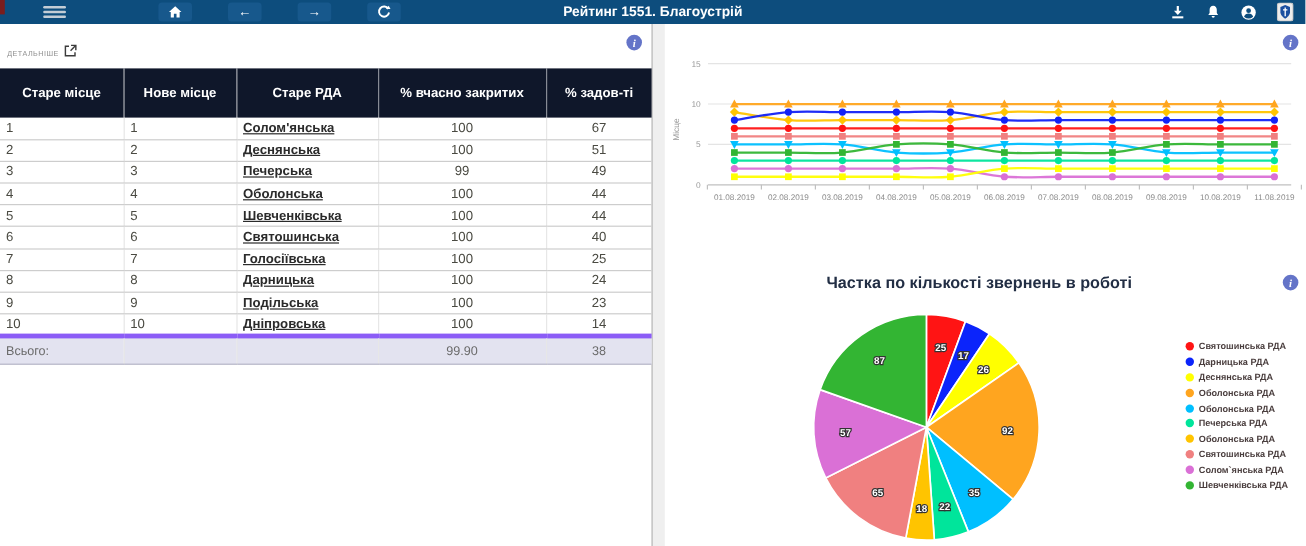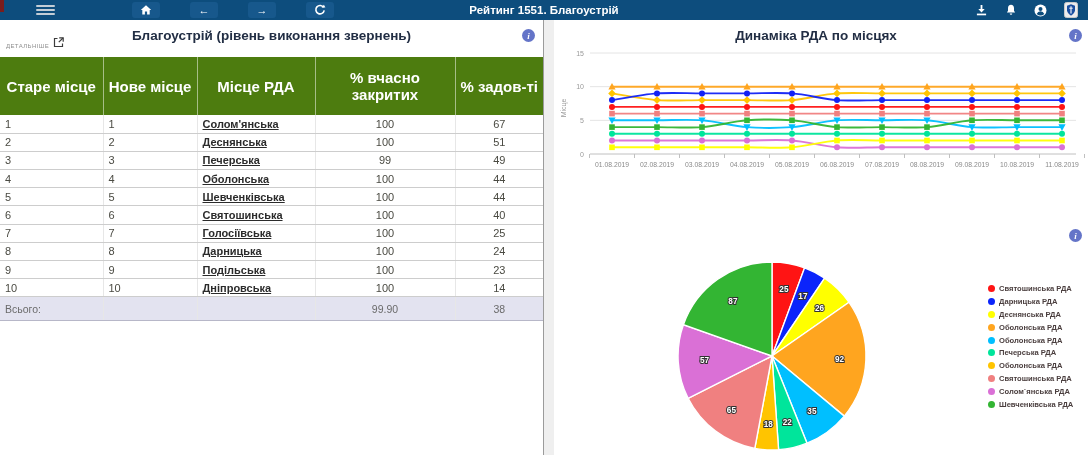--- a/index.html
+++ b/index.html
@@ -21,30 +21,30 @@
   .left-panel{position:absolute;left:0;top:20px;width:544px;height:435px;background:#fff;
               border-right:1px solid #9b9b9b;box-sizing:border-box;}
   .details{position:absolute;left:6px;top:16px;display:flex;align-items:flex-end;gap:3px;cursor:pointer;}
   .details-label{font-size:6px;color:#8f8f8f;letter-spacing:.4px;}
   .panel-title{position:absolute;left:0;right:0;top:8px;text-align:center;font-size:13.5px;font-weight:bold;color:#222e44;}
   .info-icon{width:13px;height:13px;border-radius:50%;background:#6474c8;color:#fff;
              font-family:"Liberation Serif",serif;font-style:italic;font-weight:bold;font-size:9px;
              display:flex;align-items:center;justify-content:center;cursor:pointer;}
   .info-tl{position:absolute;right:8px;top:9px;}
   table.ranking{position:absolute;left:0;top:37px;width:543px;border-collapse:collapse;table-layout:fixed;}
-  table.ranking th{background:#4d7c0f;color:#fff;font-size:15px;font-weight:bold;height:29px;
-                   border-right:1px solid rgba(255,255,255,.5);padding:12px 3px;}
+  table.ranking th{background:#0f172a;color:#fff;font-size:11px;font-weight:bold;height:29px;
+                   border-right:1px solid rgba(255,255,255,.5);padding:6px 3px;}
   table.ranking th:last-child{border-right:none;}
   table.ranking td{font-size:11px;color:#4a4a42;height:18.2px;border-bottom:1px solid #cdcdcd;
                    border-right:1px solid #e7e7e7;padding:0 5px;box-sizing:border-box;}
   table.ranking td:last-child{border-right:none;}
   td.num{text-align:center;}
   .rda-link{color:#2b2b2b;font-weight:bold;text-decoration:underline;cursor:pointer;}
   tr.total td{background:#e3e3f0;color:#6b6b6b;font-size:10.5px;height:24px;
-              border-top:1px solid #8b5cf6;border-bottom:1px solid #b7b7c8;}
+              border-top:4px solid #8b5cf6;border-bottom:1px solid #b7b7c8;}
   
   .right-panel{position:absolute;left:544px;top:20px;width:544px;height:435px;background:#fff;}
   .gutter{position:absolute;left:0;top:0;width:10px;height:435px;background:#efefef;}
   .chart-title{position:absolute;left:0;right:0;text-align:center;font-size:13.5px;font-weight:bold;color:#222e44;}
   .lc-title{top:8px;}
   .pie-title{top:208px;}
   .info-lc{position:absolute;right:6px;top:9px;}
   .info-pie{position:absolute;right:6px;top:209px;}
   .lc-svg{position:absolute;left:12px;top:26px;}
   .pie-svg{position:absolute;left:12px;top:222px;}
@@ -113,35 +113,34 @@
 
 <div class="left-panel">
   <div class="details">
     <span class="details-label">ДЕТАЛЬНІШЕ</span>
     <svg width="13" height="13" viewBox="0 0 13 13">
         <path d="M5.5 2.5H2.5V10.5H10.5V7.5" fill="none" stroke="#3c3c3c" stroke-width="1.2"></path>
         <path d="M7.2 1.8H11.2V5.8" fill="none" stroke="#3c3c3c" stroke-width="1.2"></path>
         <path d="M11 2 6.8 6.2" stroke="#3c3c3c" stroke-width="1.2"></path>
       </svg>
   </div>
-  <div class="panel-title">Благоустрій (рівень виконання звернень)</div>
   <div class="info-icon info-tl">i</div>
   <table class="ranking">
     <colgroup>
         <col style="width:103px">
         <col style="width:94px">
         <col style="width:118px">
         <col style="width:140px">
         <col style="width:88px">
       </colgroup>
     <thead>
         <tr>
           <th>Старе місце</th>
           <th>Нове місце</th>
-          <th>Місце РДА</th>
+          <th>Старе РДА</th>
           <th>% вчасно закритих</th>
           <th>% задов-ті</th>
         </tr>
       </thead>
     <tbody>
         <tr>
           <td>1</td>
           <td>1</td>
           <td><span class="rda-link">Солом'янська</span></td>
           <td class="num">100</td>
@@ -219,21 +218,20 @@
           <td class="num">99.90</td>
           <td class="num">38</td>
         </tr>
       </tfoot>
   </table>
 </div>
 
 <div class="right-panel">
   <div class="gutter"></div>
 
-  <div class="chart-title lc-title">Динаміка РДА по місцях</div>
   <div class="info-icon info-lc">i</div>
   <svg class="lc-svg" width="530" height="144" viewBox="0 0 530 144">
       <line x1="34" x2="520" y1="74.33333333333334" y2="74.33333333333334" stroke="#e4e4e4" stroke-width="1"></line>
       <line x1="34" x2="520" y1="40.66666666666667" y2="40.66666666666667" stroke="#e4e4e4" stroke-width="1"></line>
       <line x1="34" x2="520" y1="7" y2="7" stroke="#e4e4e4" stroke-width="1"></line>
       <line x1="34" x2="520" y1="108" y2="108" stroke="#c0c0c0" stroke-width="1"></line>
       <line x1="33.5" x2="33.5" y1="108" y2="112" stroke="#c0c0c0" stroke-width="1"></line>
       <line x1="78.5" x2="78.5" y1="108" y2="112" stroke="#c0c0c0" stroke-width="1"></line>
       <line x1="123.5" x2="123.5" y1="108" y2="112" stroke="#c0c0c0" stroke-width="1"></line>
       <line x1="168.5" x2="168.5" y1="108" y2="112" stroke="#c0c0c0" stroke-width="1"></line>
@@ -376,20 +374,21 @@
       <rect fill="#ffff00" x="188.2" y="98.5" width="5.6" height="5.6"></rect>
       <rect fill="#ffff00" x="233.2" y="98.5" width="5.6" height="5.6"></rect>
       <rect fill="#ffff00" x="278.2" y="91.7" width="5.6" height="5.6"></rect>
       <rect fill="#ffff00" x="323.2" y="91.7" width="5.6" height="5.6"></rect>
       <rect fill="#ffff00" x="368.2" y="91.7" width="5.6" height="5.6"></rect>
       <rect fill="#ffff00" x="413.2" y="91.7" width="5.6" height="5.6"></rect>
       <rect fill="#ffff00" x="458.2" y="91.7" width="5.6" height="5.6"></rect>
       <rect fill="#ffff00" x="503.2" y="91.7" width="5.6" height="5.6"></rect>
     </svg>
 
+  <div class="chart-title pie-title">Частка по кількості звернень в роботі</div>
   <div class="info-icon info-pie">i</div>
   <svg class="pie-svg" width="530" height="213" viewBox="0 0 530 213">
       <path d="M216 114 L216.0 20.0 A94 94 0 0 1 248.6 25.8 Z" fill="#ff1414" stroke="#fff" stroke-width="1.4"></path>
       <text x="227.9" y="50.4" text-anchor="middle" font-size="8.2" font-weight="bold" fill="#fff" stroke="#333" stroke-width="2" paint-order="stroke">25</text>
       <path d="M216 114 L248.6 25.8 A94 94 0 0 1 268.6 36.1 Z" fill="#0b24fb" stroke="#fff" stroke-width="1.4"></path>
       <text x="246.9" y="56.8" text-anchor="middle" font-size="8.2" font-weight="bold" fill="#fff" stroke="#333" stroke-width="2" paint-order="stroke">17</text>
       <path d="M216 114 L268.6 36.1 A94 94 0 0 1 293.1 60.3 Z" fill="#ffff00" stroke="#fff" stroke-width="1.4"></path>
       <text x="263.5" y="68.8" text-anchor="middle" font-size="8.2" font-weight="bold" fill="#fff" stroke="#333" stroke-width="2" paint-order="stroke">26</text>
       <path d="M216 114 L293.1 60.3 A94 94 0 0 1 288.3 174.1 Z" fill="#ffa51f" stroke="#fff" stroke-width="1.4"></path>
       <text x="283.6" y="119.9" text-anchor="middle" font-size="8.2" font-weight="bold" fill="#fff" stroke="#333" stroke-width="2" paint-order="stroke">92</text>

